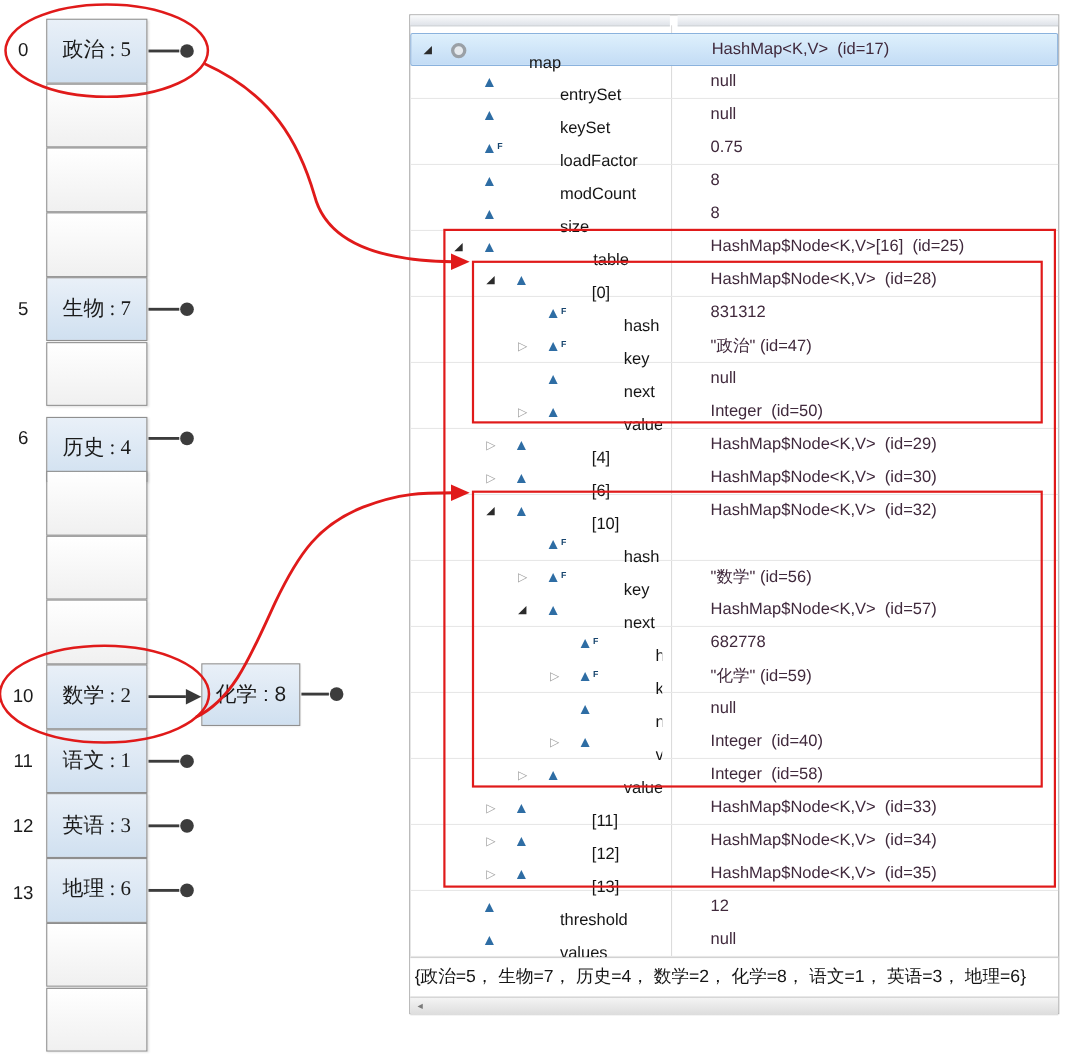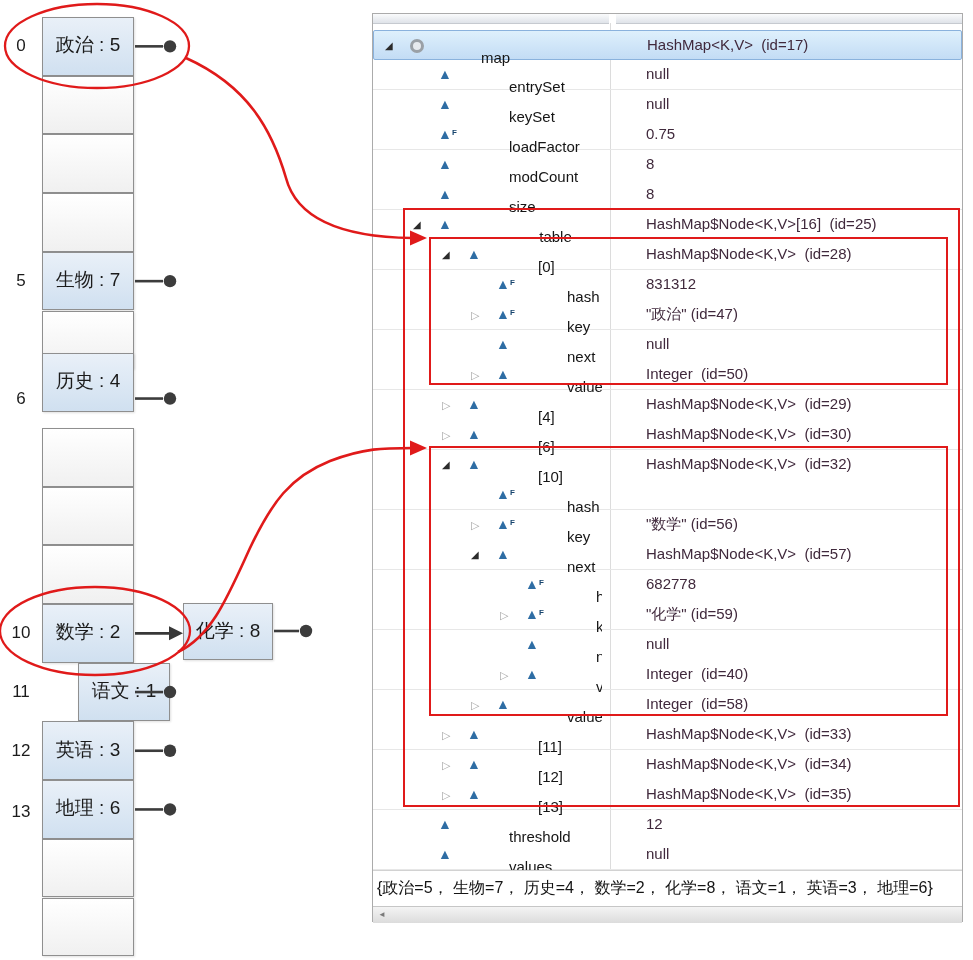--- a/index.html
+++ b/index.html
@@ -5,21 +5,21 @@
   html,body{margin:0;padding:0;background:#fff;}
   #stage{position:relative;width:973px;height:960px;background:#fff;overflow:hidden;
          font-family:"Liberation Sans","DejaVu Sans",sans-serif;}
 
   
   #array-area{position:absolute;left:0;top:0;width:340px;height:960px;}
   #array-column{position:absolute;left:42px;top:0;width:92px;}
   .cell{position:absolute;left:0;width:92px;height:58.7px;box-sizing:border-box;
         border:1px solid #8f8f8f;background:linear-gradient(180deg,#ffffff,#f0f0f0);
         box-shadow:1px 1px 2px rgba(0,0,0,0.12);}
-  .cell.filled{background:linear-gradient(180deg,#e9f0f8,#d0e0f0);}
+  .cell.filled{background:linear-gradient(180deg,#e9f0f8,#d0e0f0);font-family:Liberation Serif, serif;}
   .celltxt{position:absolute;left:0;right:0;top:50%;transform:translateY(-54%);
            text-align:center;font-size:19px;color:#1b1b1b;white-space:nowrap;}
   .idx{position:absolute;left:6px;width:30px;text-align:center;font-size:17px;color:#1b1b1b;}
   #chain-box{position:absolute;left:183px;top:603px;width:90px;height:57px;box-sizing:border-box;
              border:1px solid #8f8f8f;background:linear-gradient(180deg,#e9f0f8,#d0e0f0);
              box-shadow:1px 1px 2px rgba(0,0,0,0.12);}
 
   
   #vars-panel{position:absolute;left:372px;top:13px;width:591px;height:909px;box-sizing:border-box;
               border:1px solid #ababab;background:#fff;}
@@ -70,30 +70,30 @@
         <div class="cell filled" style="top: 17px;">
           <span class="celltxt">政治 : 5</span>
         </div>
         <div class="cell" style="top: 75.7px;"></div>
         <div class="cell" style="top: 134.4px;"></div>
         <div class="cell" style="top: 193.1px;"></div>
         <div class="cell filled" style="top: 251.8px;">
           <span class="celltxt">生物 : 7</span>
         </div>
         <div class="cell" style="top: 310.5px;"></div>
-        <div class="cell filled" style="top: 353px; padding-left: 21px;">
+        <div class="cell filled" style="top: 379px; padding-left: 21px;">
           <span class="celltxt">历史 : 4</span>
         </div>
         <div class="cell" style="top: 427.9px;"></div>
         <div class="cell" style="top: 486.6px;"></div>
         <div class="cell" style="top: 545.3px;"></div>
         <div class="cell filled" style="top: 604px;">
           <span class="celltxt">数学 : 2</span>
         </div>
-        <div class="cell filled" style="top: 662.7px; margin-left: 36px;">
+        <div class="cell filled" style="top: 662.7px;">
           <span class="celltxt">语文 : 1</span>
         </div>
         <div class="cell filled" style="top: 721.4px;">
           <span class="celltxt">英语 : 3</span>
         </div>
         <div class="cell filled" style="top: 780.1px;">
           <span class="celltxt">地理 : 6</span>
         </div>
         <div class="cell" style="top: 838.8px;"></div>
         <div class="cell" style="top: 897.5px;"></div>

